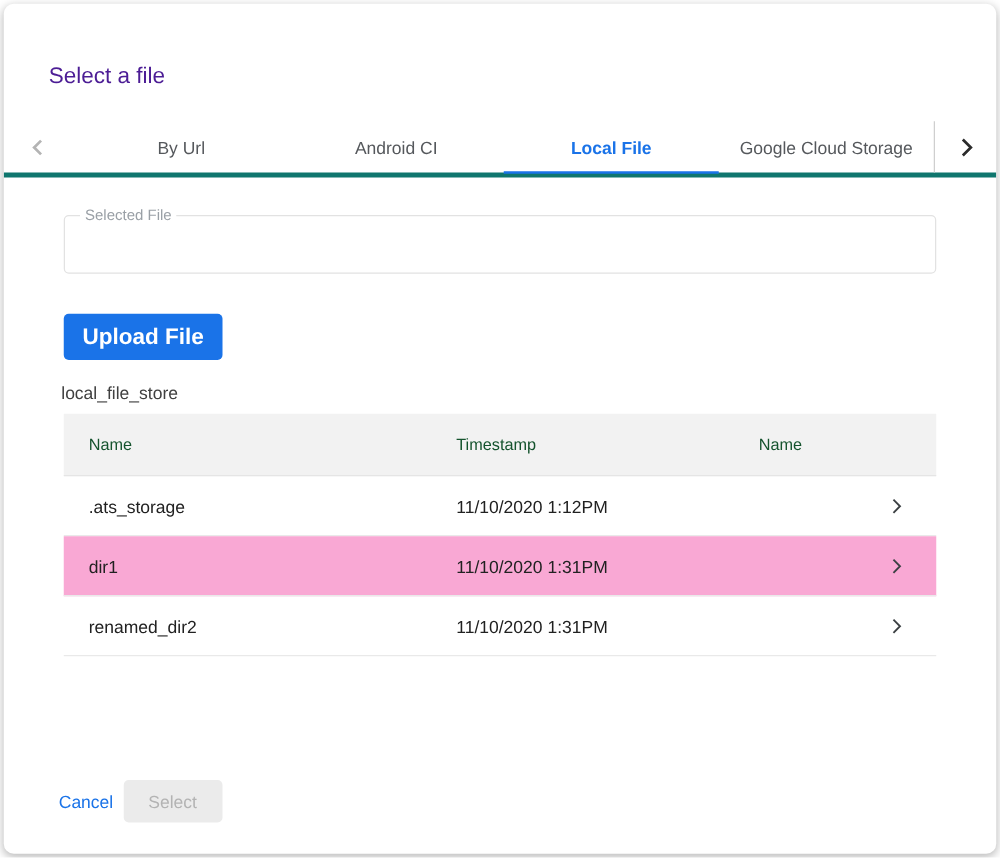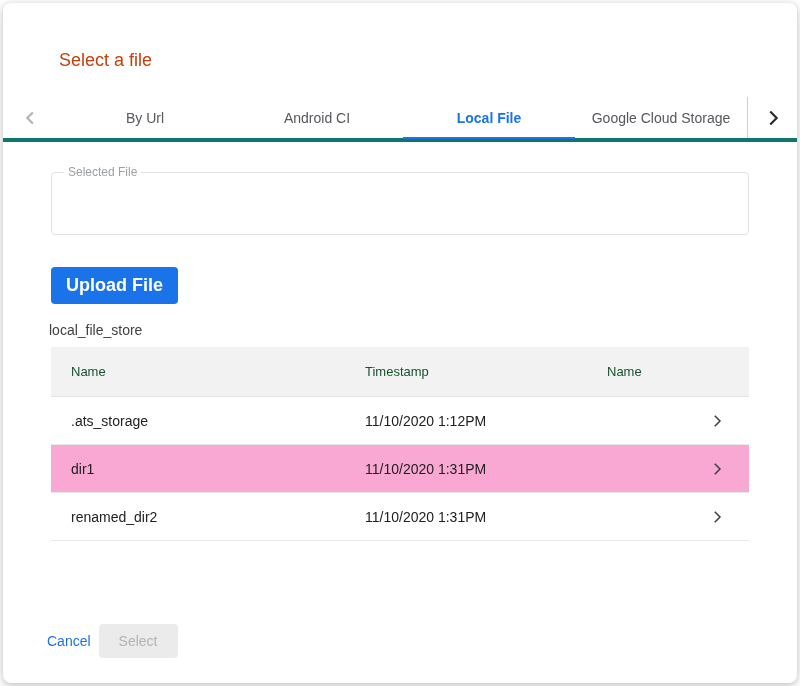--- a/index.html
+++ b/index.html
@@ -13,23 +13,23 @@
   .dialog {
     position: absolute; left: 3px; top: 3px;
     width: 794px; height: 680px;
     background: #ffffff;
     border-radius: 8px;
     box-shadow: 0 2px 8px rgba(0,0,0,0.28);
     display: flex; flex-direction: column;
     overflow: hidden;
   }
   .dialog-title {
-    margin: 47px 56px 0;
+    margin: 47px 36px 0;
     font-size: 18px;
-    color: #c2410c;
+    color: #4c1d95;
   }
   
   .tabbar {
     margin-top: 26px;
     height: 45px;
     display: flex;
     align-items: stretch;
     border-bottom: 4px solid #0f766e;
   }
   .tab-scroll {
@@ -51,21 +51,21 @@
   }
   .tab.active { color: #1a73e8; font-weight: bold; }
   .tab.active::after {
     content: ""; position: absolute; left: 0; right: 0; bottom: -1px;
     height: 2px; background: #1a73e8;
   }
   
   .field {
     margin: 30px 48px 0;
     position: relative;
-    height: 63px;
+    height: 47px;
     border: 1px solid #e2e2e2;
     border-radius: 4px;
   }
   .field-label {
     position: absolute; top: -8px; left: 12px;
     background: #ffffff;
     padding: 0 4px;
     font-size: 12px;
     color: #9aa0a6;
   }

